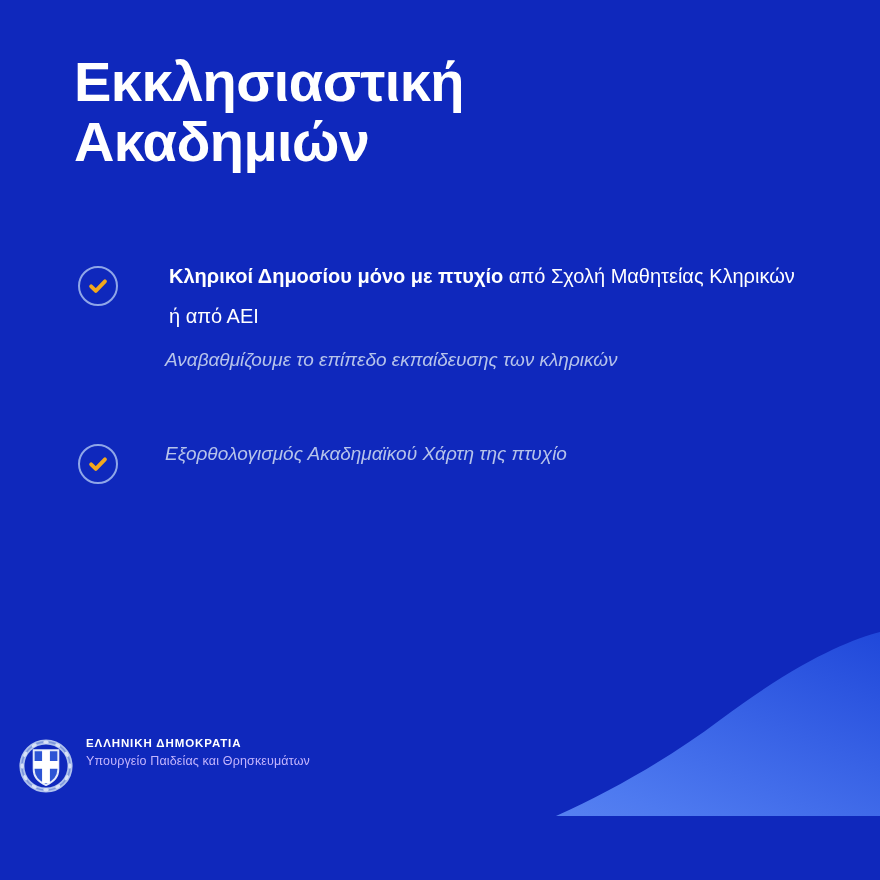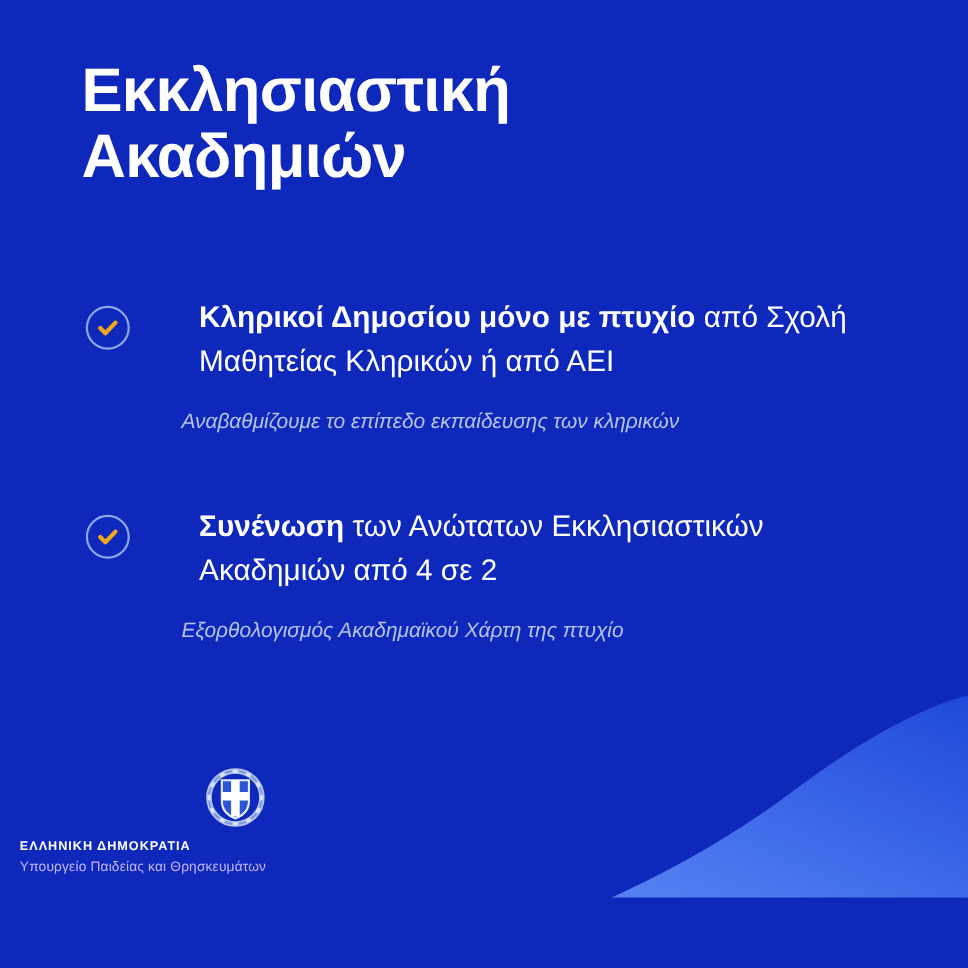--- a/index.html
+++ b/index.html
@@ -78,47 +78,46 @@
     display: flex;
     align-items: center;
     justify-content: center;
   }
   .check-badge svg {
     display: block;
   }
 
   .bullet-main {
     color: #FFFFFF;
-    font-size: 27px;
+    font-size: 20px;
     line-height: 40px;
     font-weight: 400;
-    margin: 16px;
+    margin: 4px;
   }
   .bullet-main .em {
     font-weight: 700;
   }
   .bullet-sub {
     color: #B6C3EA;
     font-size: 19px;
     line-height: 36px;
     font-style: italic;
     font-weight: 400;
     margin: 0;
     padding-top: 2px;
   }
 
   
   .footer {
     position: absolute;
     left: 18px;
     bottom: 22px;
     display: flex;
-    align-items: flex-end;
+    align-items: flex-start;
     gap: 12px;
-    flex-direction: column;
   }
   .emblem {
     width: 56px;
     height: 56px;
     flex: 0 0 auto;
   }
   .footer-text {
     display: flex;
     flex-direction: column;
     justify-content: center;
@@ -170,21 +169,20 @@
       <p class="bullet-main"><span class="em">Κληρικοί Δημοσίου μόνο με πτυχίο</span><span> από Σχολή Μαθητείας Κληρικών ή από ΑΕΙ</span></p>
       <p class="bullet-sub">Αναβαθμίζουμε το επίπεδο εκπαίδευσης των κληρικών</p>
     </div>
 
     <div class="bullet-item">
       <span class="check-badge">
         <svg width="22" height="22" viewBox="0 0 24 24" aria-hidden="true">
           <path d="M4.5 12.3 L9.6 17.4 L19.6 6.9" fill="none" stroke="#F3A81C" stroke-width="4.2" stroke-linecap="round" stroke-linejoin="round"></path>
         </svg>
       </span>
-      <p class="bullet-main"><span class="em">Συνένωση</span><span> των Ανώτατων Εκκλησιαστικών Ακαδημιών από 4 σε 2</span></p>
       <p class="bullet-sub">Εξορθολογισμός Ακαδημαϊκού Χάρτη της πτυχίο</p>
     </div>
 
   </div>
 
   <div class="footer">
 
     <svg class="emblem" viewBox="0 0 100 100" aria-hidden="true">
 
       <circle cx="50" cy="50" r="43" fill="none" stroke="#AFC2EE" stroke-width="9"></circle>

